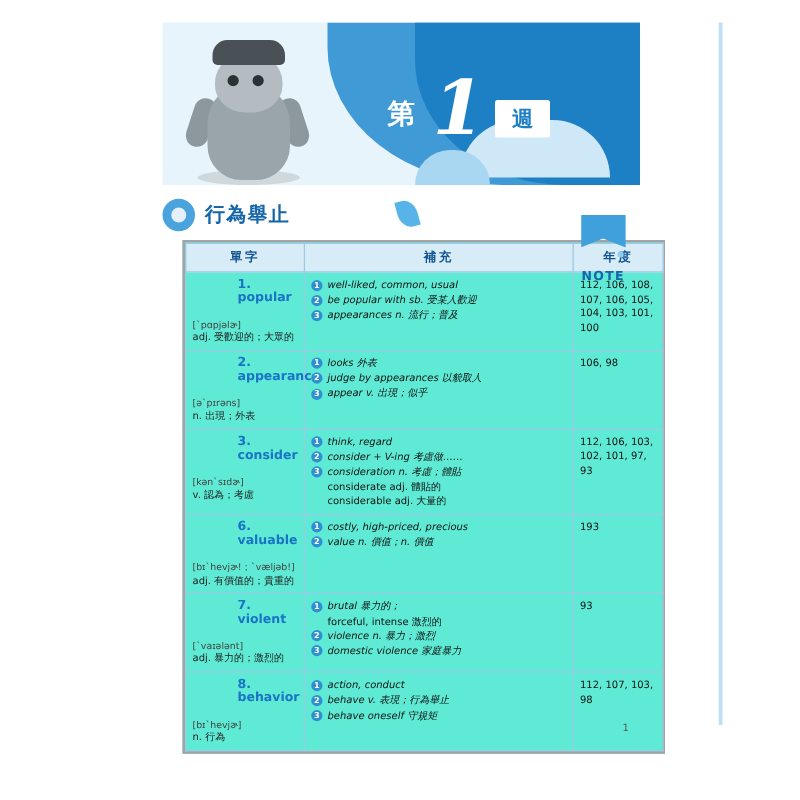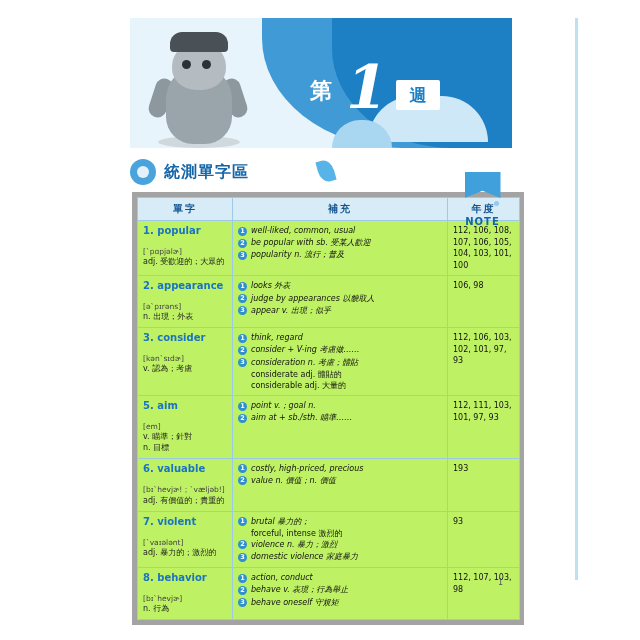--- a/index.html
+++ b/index.html
@@ -98,39 +98,39 @@
   }
   .section-head .title{
     color:#1565a8;font-size:16px;font-weight:bold;letter-spacing:1px;
   }
   .leaf{
     position:absolute;left:318px;top:160px;width:16px;height:22px;
     background:#58b4e8;border-radius:0 60% 0 60%;transform:rotate(-15deg);
   }
   
   .table{
-    position:absolute;left:132px;top:192px;width:382px;
-    border:5px solid #a3a3a3;border-collapse:collapse;
-    background:#bef264;
+    position:absolute;left:146px;top:192px;width:382px;
+    border:2px solid #a3a3a3;border-collapse:collapse;
+    background:#5eead4;
     font-size:8.5px;
   }
   table{border-collapse:collapse;width:382px;table-layout:fixed;}
   th,td{
     border:1px solid #9cc9e6;
     vertical-align:top;
     padding:4px 5px;
   }
   thead th{
     background:#d8ecf8;color:#11538f;font-size:10px;font-weight:bold;
     text-align:center;padding:4px 0;letter-spacing:2px;
   }
   col.c-word{width:95px;}
   col.c-supp{width:215px;}
   col.c-year{width:72px;}
-  .w-head{color:#1a73c4;font-weight:bold;font-size:10px;}
+  .w-head{color:#1a73c4;font-weight:bold;font-size:10px;margin-left:36px;}
   .w-ipa{color:#444;font-size:7.5px;margin-top:11px;}
   .w-pos{color:#222;font-size:8px;margin-top:1px;line-height:1.35;}
   .supp-line{display:flex;align-items:flex-start;margin-bottom:1px;line-height:1.4;}
   .bullet{
     flex:0 0 auto;width:9px;height:9px;border-radius:50%;
     background:#2f8fd0;color:#fff;font-size:6.5px;line-height:9px;
     text-align:center;margin-right:4px;margin-top:1.5px;font-weight:bold;
   }
   .supp-text{color:#111;font-size:8px;font-style:italic;}
   .supp-sub{color:#111;font-size:8px;padding-left:13px;line-height:1.4;}
@@ -183,21 +183,21 @@
 
     <div class="chapter">
       <span class="zhi">第</span>
       <span class="num">1</span>
       <span class="unit">週</span>
     </div>
   </div>
 
   <div class="section-head">
     <span class="icon"></span>
-    <span class="title">統測單字區</span>
+    <span class="title">行為舉止</span>
   </div>
   <div class="leaf"></div>
 
   <div class="table">
     <table>
       <colgroup>
         <col class="c-word">
           <col class="c-supp">
           <col class="c-year">
       </colgroup>
@@ -219,21 +219,21 @@
               <div class="supp-line">
                 <span class="bullet">1</span>
                 <span class="supp-text">well-liked, common, usual</span>
               </div>
               <div class="supp-line">
                 <span class="bullet">2</span>
                 <span class="supp-text">be popular with sb.   受某人歡迎</span>
               </div>
               <div class="supp-line">
                 <span class="bullet">3</span>
-                <span class="supp-text">popularity   n. 流行；普及</span>
+                <span class="supp-text">appearances   n. 流行；普及</span>
               </div>
             </td>
             <td class="year" style="white-space: pre-line; margin-left: 30px;">112, 106, 108,
 107, 106, 105,
 104, 103, 101,
 100</td>
           </tr>
           <tr>
             <td>
               <div class="w-head">2. appearance</div>
@@ -274,40 +274,20 @@
               <div class="supp-line">
                 <span class="bullet">3</span>
                 <span class="supp-text">consideration   n. 考慮；體貼</span>
               </div>
               <div class="supp-sub">considerate   adj. 體貼的</div>
               <div class="supp-sub">considerable   adj. 大量的</div>
             </td>
             <td class="year" style="white-space: pre-line;">112, 106, 103,
 102, 101, 97,
 93</td>
-          </tr>
-          <tr>
-            <td>
-              <div class="w-head">5. aim</div>
-              <div class="w-ipa">[em]</div>
-              <div class="w-pos" style="white-space: pre-line;">v. 瞄準；針對
-n. 目標</div>
-            </td>
-            <td>
-              <div class="supp-line">
-                <span class="bullet">1</span>
-                <span class="supp-text">point   v.；goal   n.</span>
-              </div>
-              <div class="supp-line">
-                <span class="bullet">2</span>
-                <span class="supp-text">aim at + sb./sth.   瞄準……</span>
-              </div>
-            </td>
-            <td class="year" style="white-space: pre-line;">112, 111, 103,
-101, 97, 93</td>
           </tr>
           <tr>
             <td>
               <div class="w-head">6. valuable</div>
               <div class="w-ipa">[bɪˋhevjɚ!；ˋvæljəb!]</div>
               <div class="w-pos" style="white-space: pre-line;">adj. 有價值的；貴重的</div>
             </td>
             <td>
               <div class="supp-line">
                 <span class="bullet">1</span>

